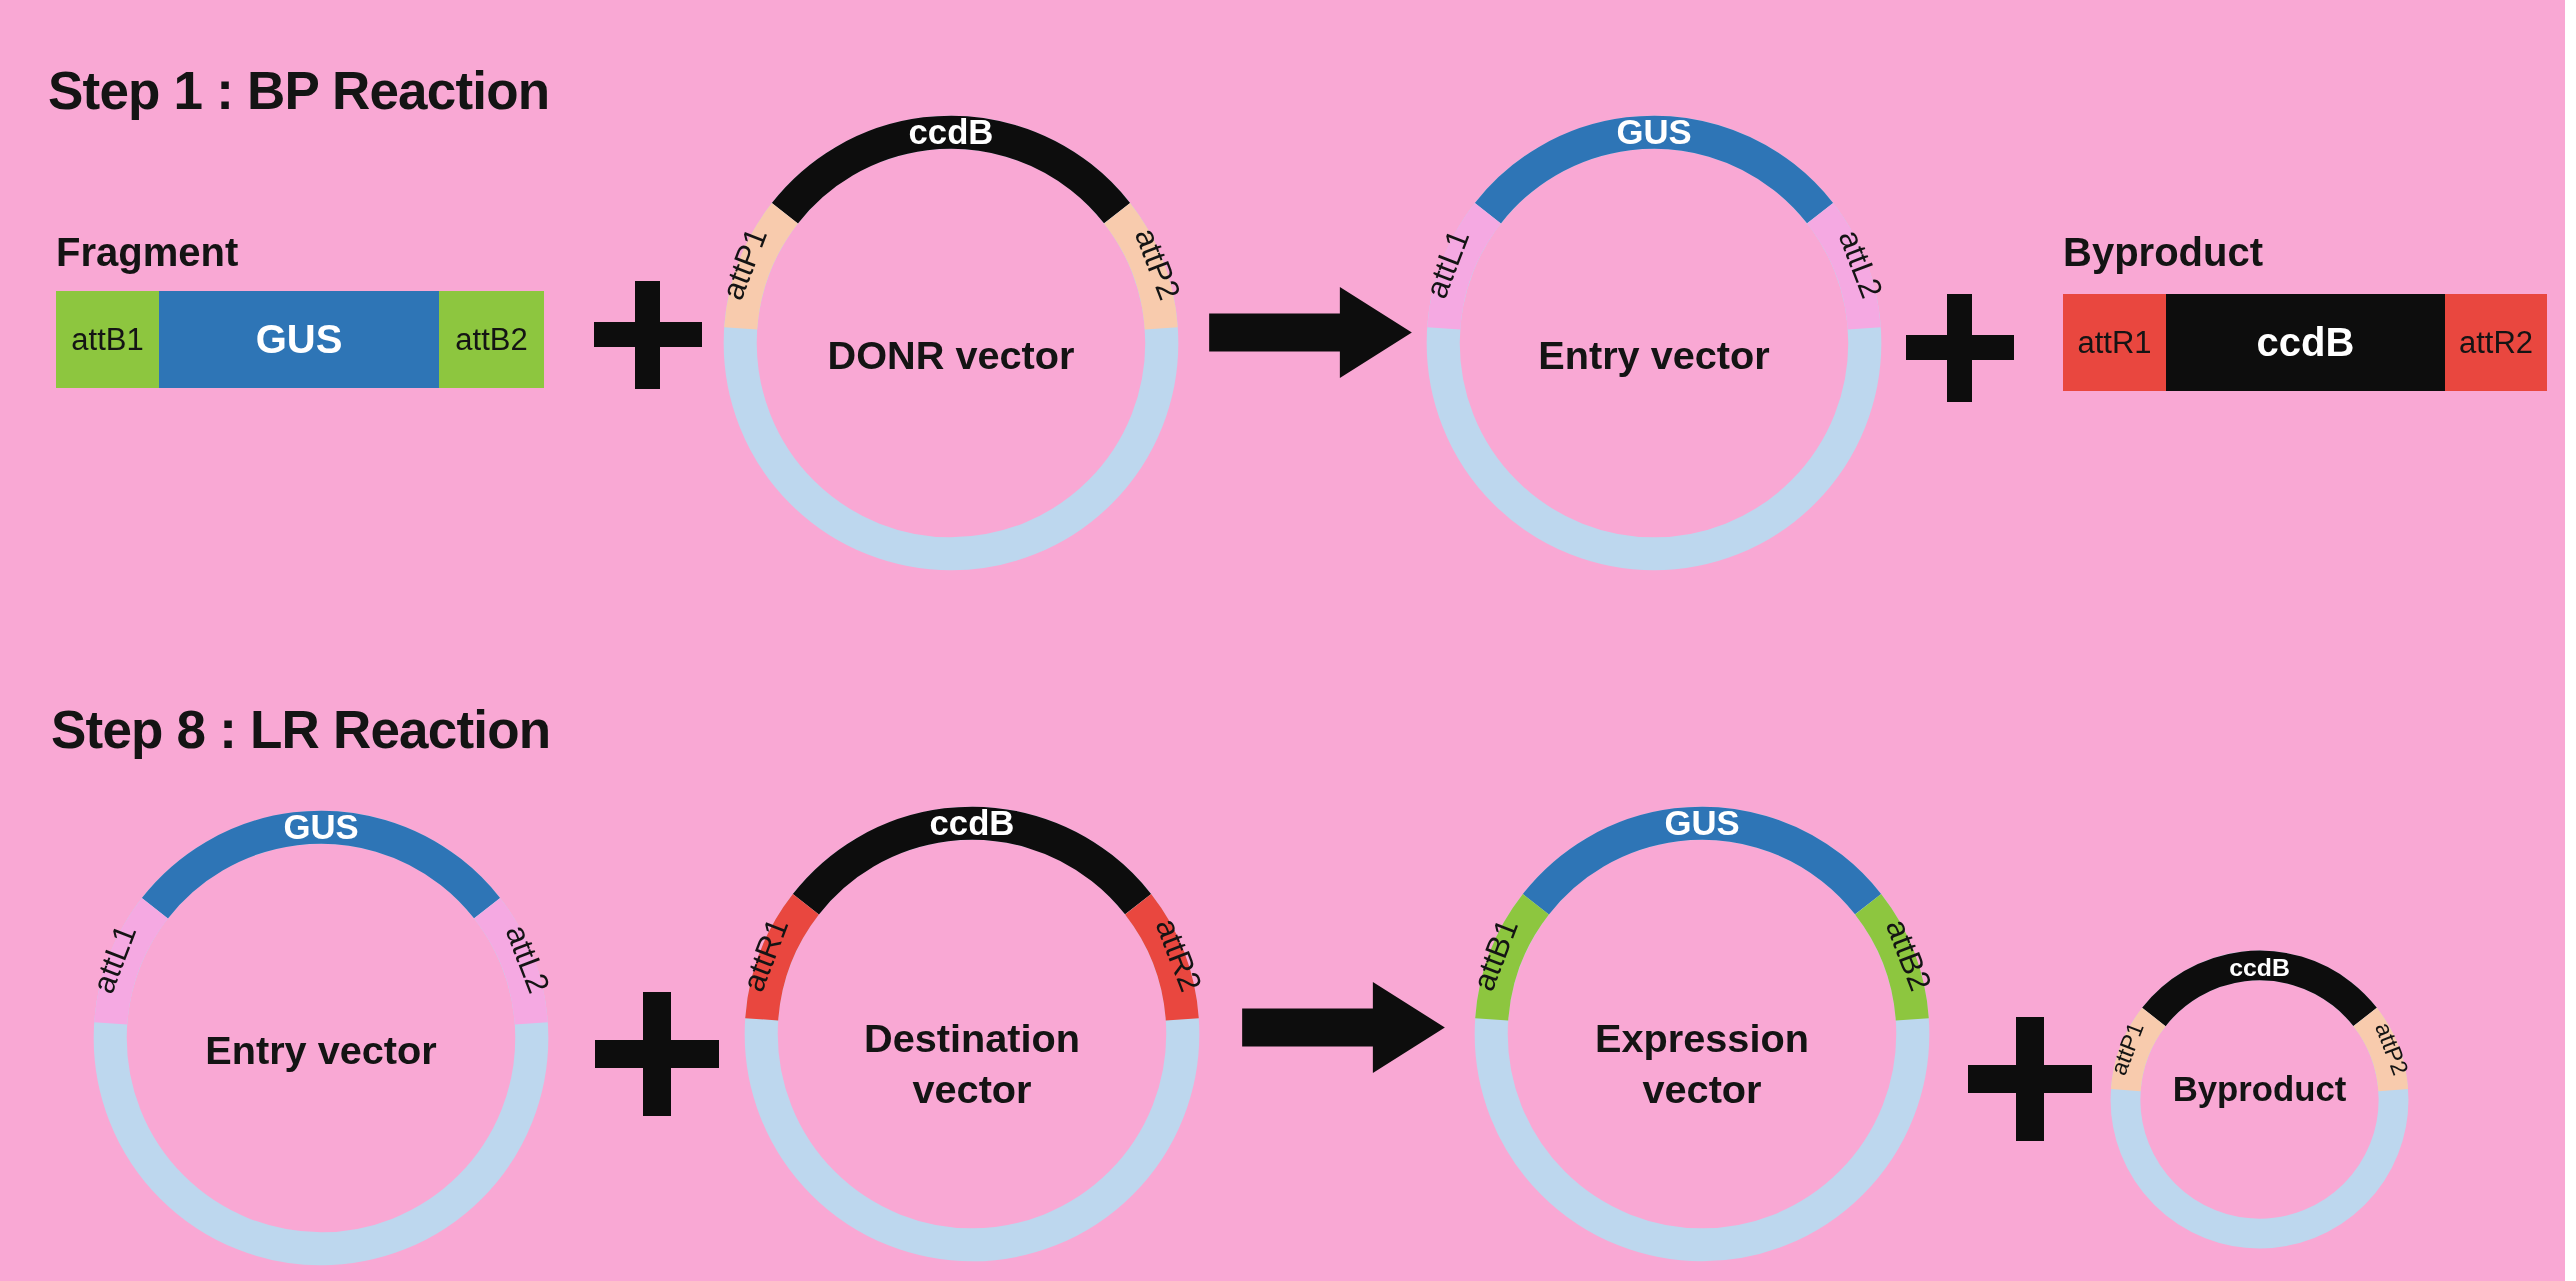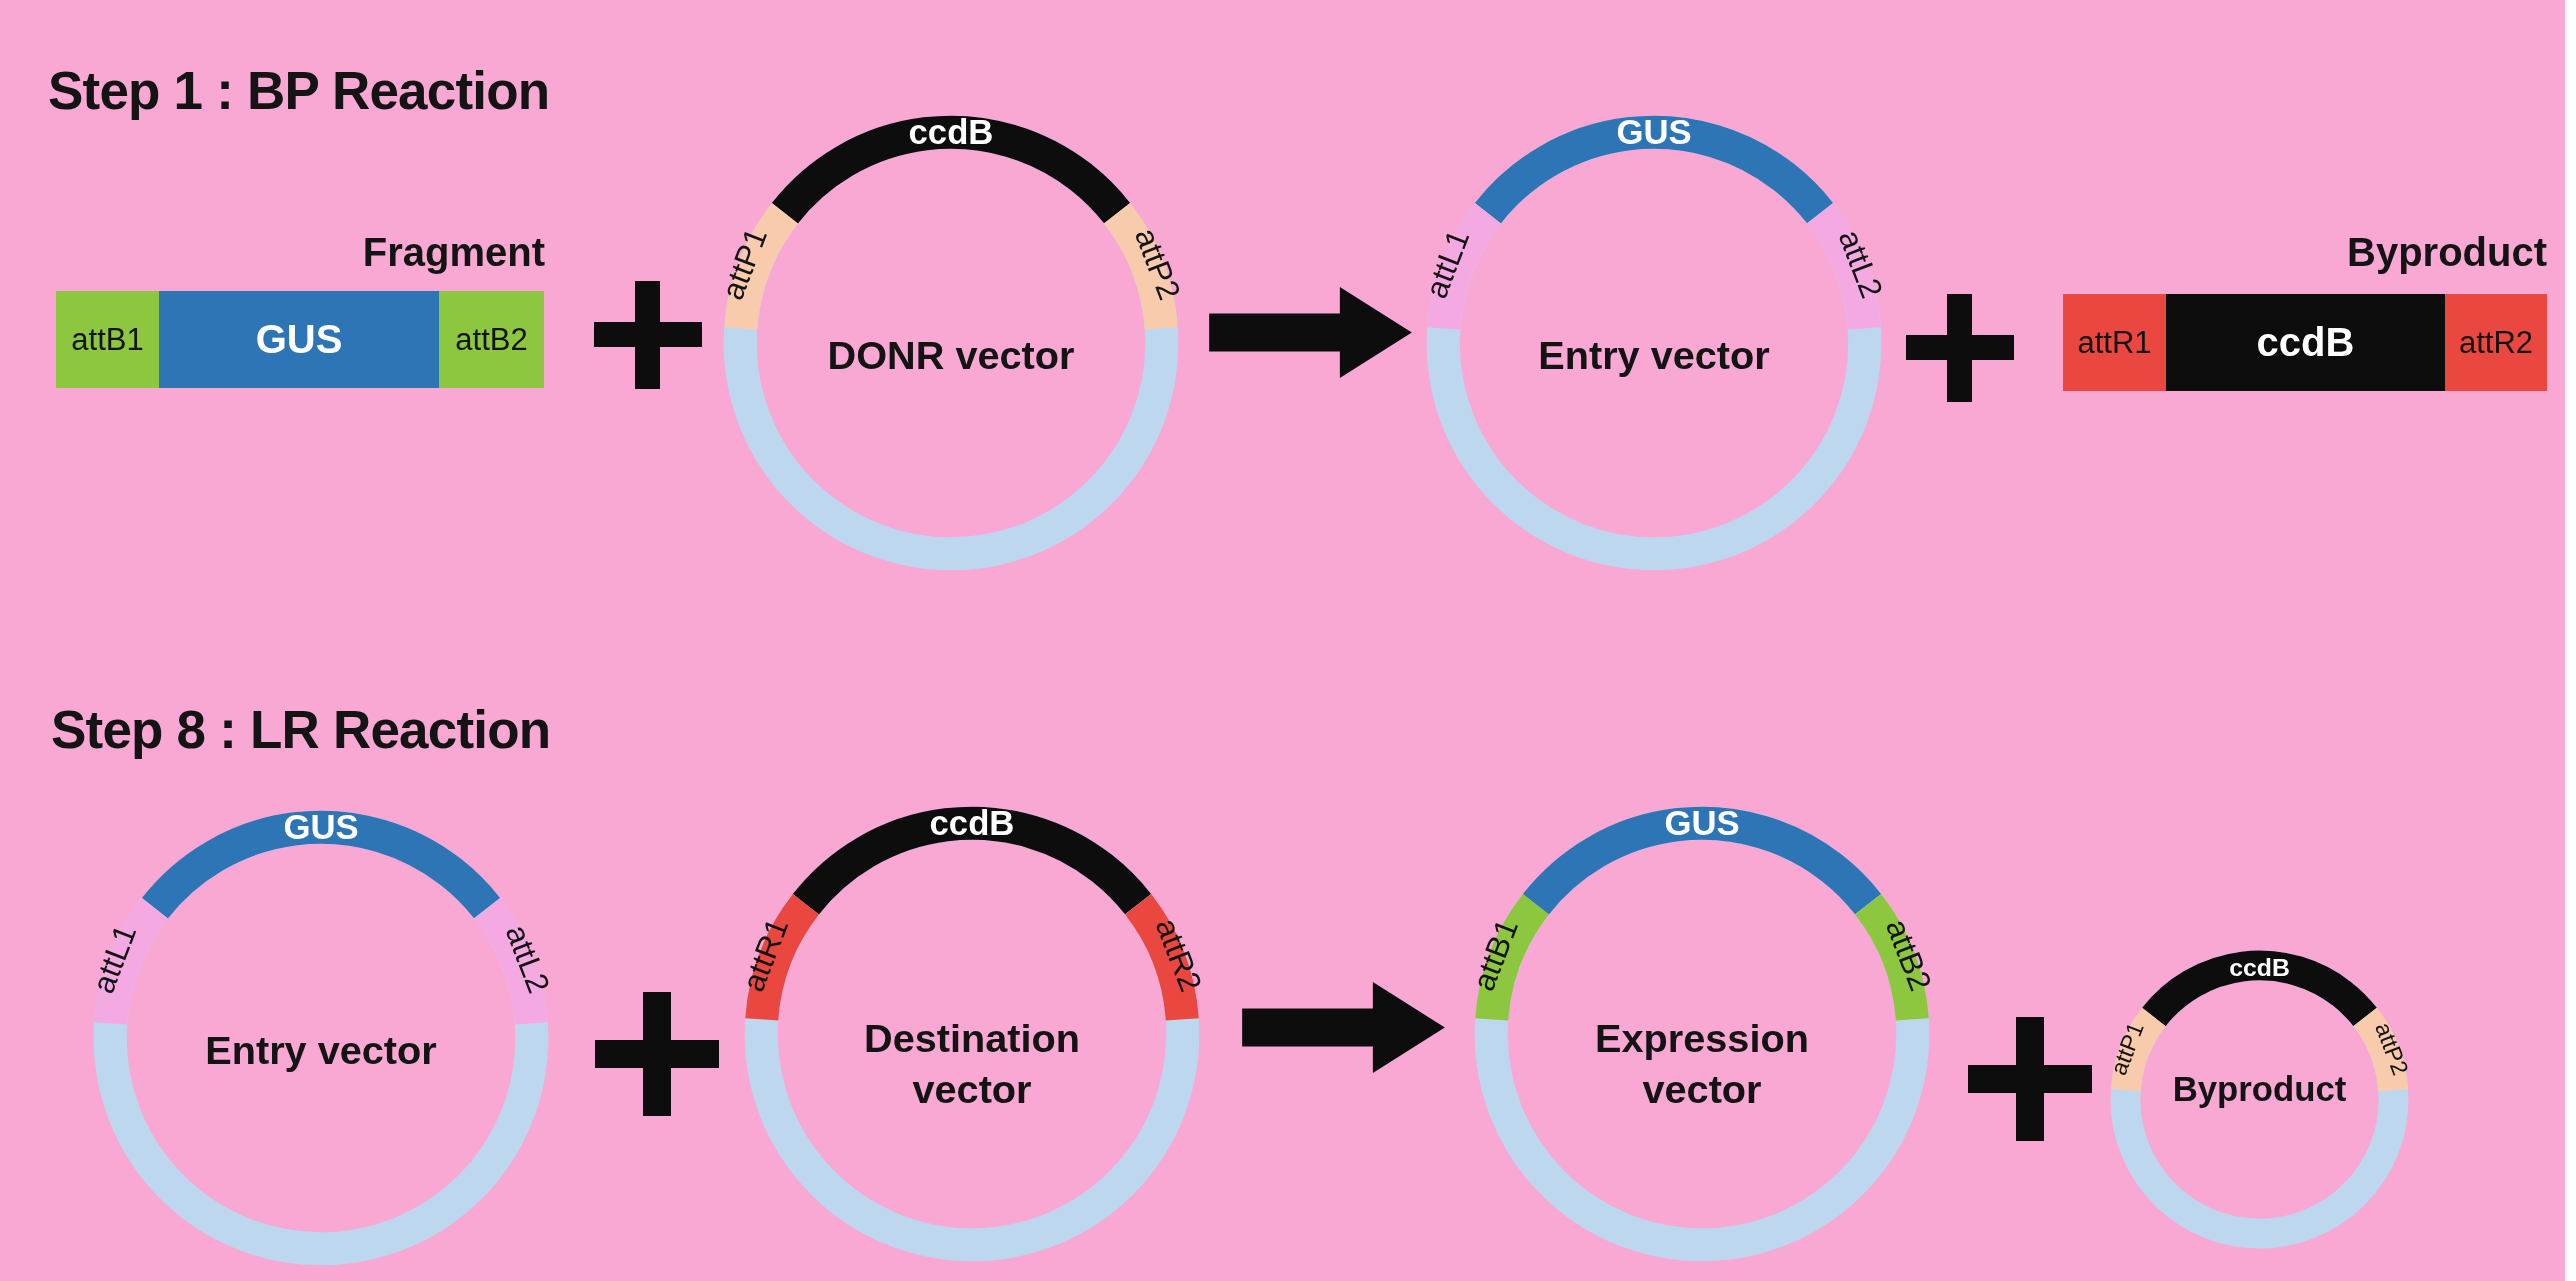--- a/index.html
+++ b/index.html
@@ -17,21 +17,21 @@
     font-weight:bold;
     color:#141414;
     white-space:nowrap;
     letter-spacing:-0.8px;
   }
   .construct-label{
     position:absolute;
     font-size:40px;
     font-weight:bold;
     color:#141414;
-    text-align:right;
+    text-align:left;
   }
   .bar{
     position:absolute;
     height:97px;
     display:flex;
   }
   .seg{
     display:flex;
     align-items:center;
     justify-content:center;

